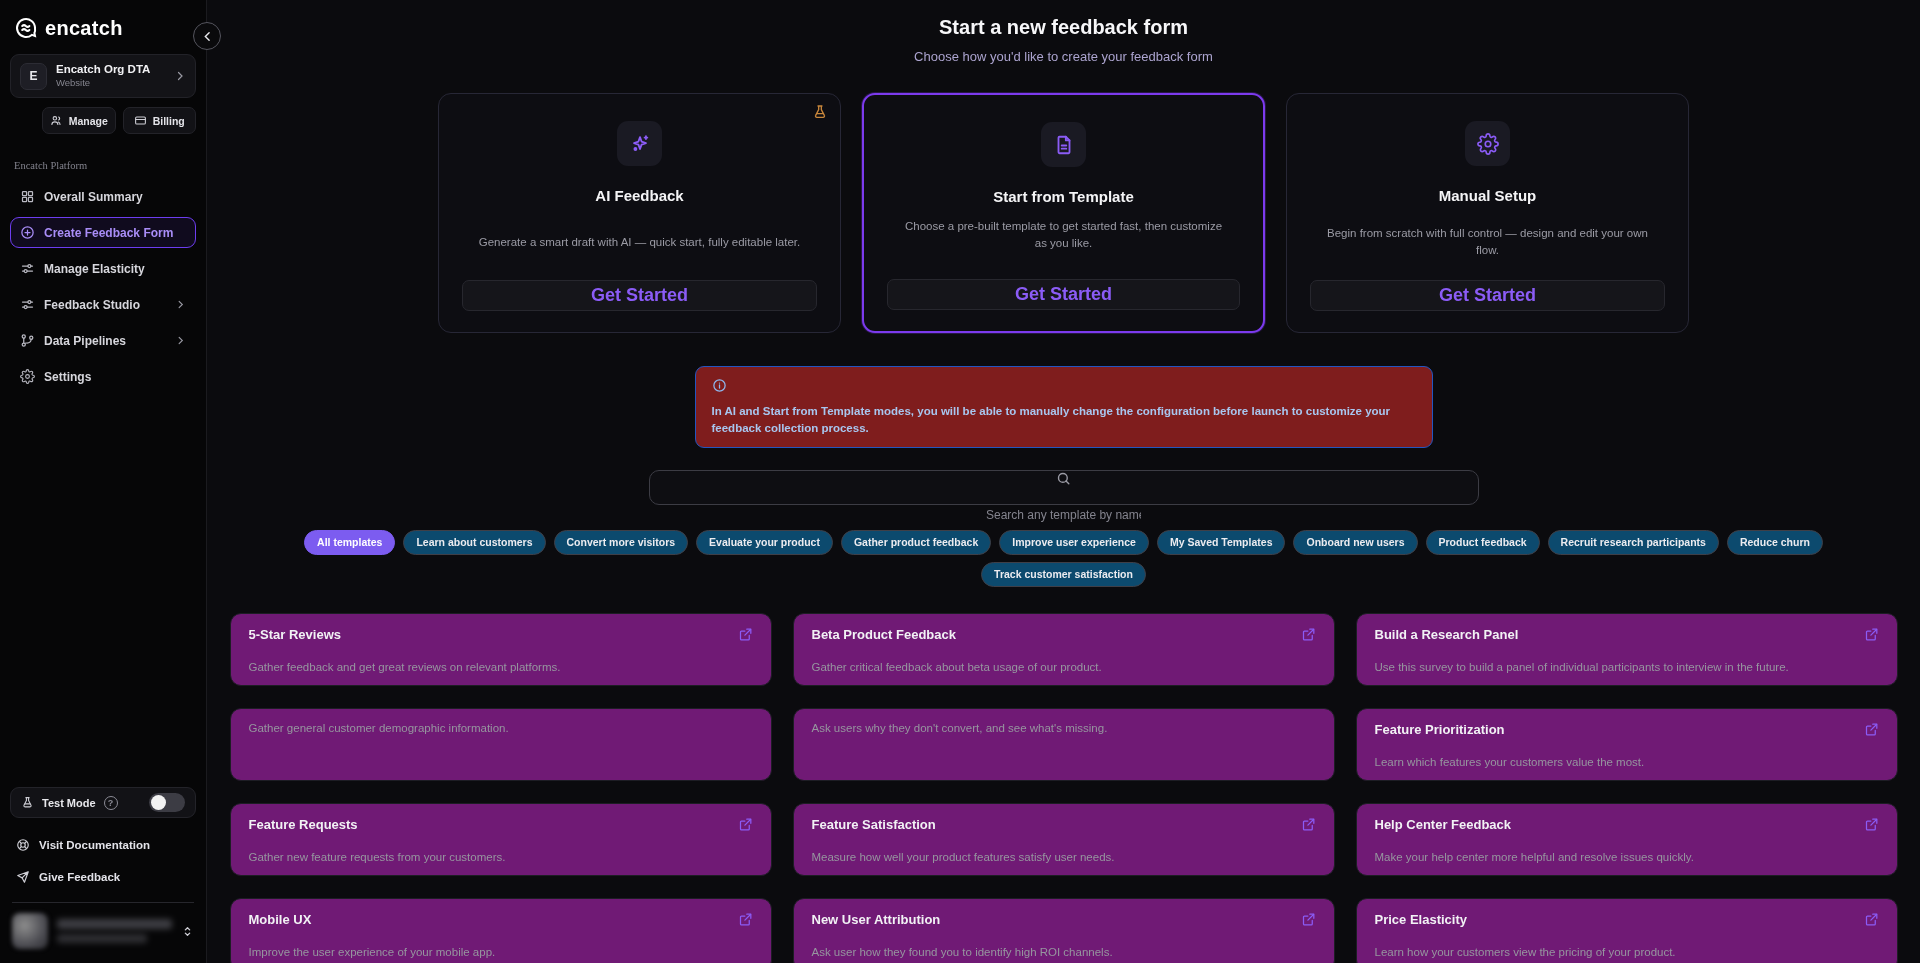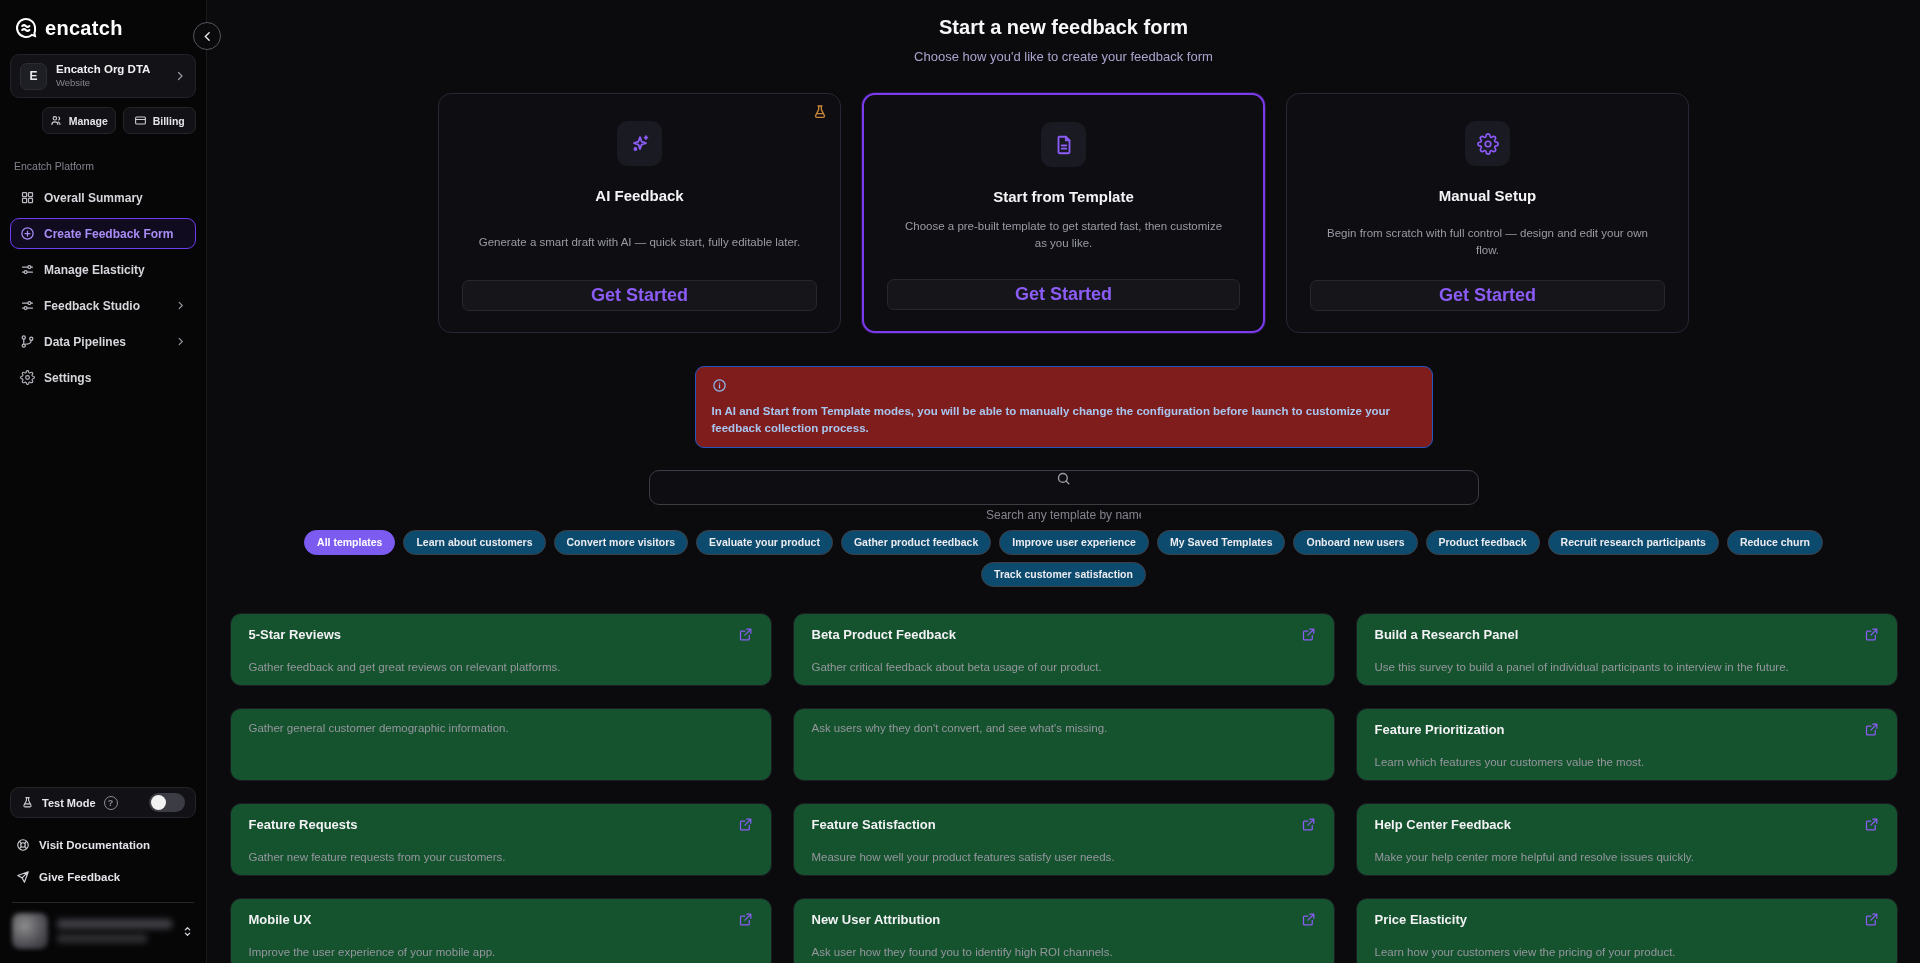--- a/index.html
+++ b/index.html
@@ -24,21 +24,21 @@
   .org-type { font-size:9.5px; color:#85858f; margin-top:1px; }
   .org-chevron { color:#9a9aa4; width:12px; height:12px; }
   .icon svg { display:block; width:100%; height:100%; }
 
   .actions-row { display:flex; gap:7px; margin-top:9px;margin-left:32px; }
   .action-btn { flex:1; height:27px; background:#121216; border:1px solid #232329; border-radius:7px;
     display:flex; align-items:center; justify-content:center; gap:6px; cursor:pointer;
     font-size:10.5px; font-weight:700; color:#e4e4e9; }
   .action-btn .icon { width:13px; height:13px; color:#cfcfd6; }
 
-  .section-label { margin:26px 4px 10px; font-size:10.5px; color:#84848e; }
+  .section-label { margin:26px 4px 10px; font-size:10.5px; color:#84848e;font-family:Liberation Serif, serif; }
 
   .nav-list { display:flex; flex-direction:column; gap:5px; }
   .nav-item { display:flex; align-items:center; gap:9px; height:31px; padding:0 9px;
     border:1px solid transparent; border-radius:9px; cursor:pointer; color:#d6d6dc; }
   .nav-item .icon { width:15px; height:15px; color:#b9b9c2; }
   .nav-item .nav-label { flex:1; font-size:12px; font-weight:600; }
   .nav-item .nav-chevron { width:11px; height:11px; color:#9a9aa4; }
   .nav-item.active { border-color:#6d3df0; background:rgba(109,61,240,.10); color:#a98df7; }
   .nav-item.active .icon { color:#a98df7; }
 
@@ -110,21 +110,21 @@
 
   .chips-row { display:flex; justify-content:center; gap:8px; margin-top:25px; }
   .chips-row.second { margin-top:7px; }
   .chip { height:25px; padding:0 12px; border-radius:13px; background:#0c4a6e; border:1px solid #3f3f47;
     display:flex; align-items:center; font-size:10.5px; font-weight:700; color:#ececf0;
     cursor:pointer; white-space:nowrap; }
   .chip.active { background:#7c5cf0; border-color:#7c5cf0; color:#ffffff; }
 
   .template-grid { width:1668px; margin:26px auto 0; display:grid;
     grid-template-columns:repeat(3,1fr); gap:22px 21px; }
-  .tcard { height:73px; background:#14532d; border:1px solid #1d1d24; border-radius:11px;
+  .tcard { height:73px; background:#701a75; border:1px solid #1d1d24; border-radius:11px;
     padding:13px 18px 12px; display:flex; flex-direction:column; justify-content:space-between; cursor:pointer; }
   .tcard-top { display:flex; align-items:flex-start; justify-content:space-between; gap:10px; }
   .tcard-title { font-size:13px; font-weight:800; color:#f2f2f5; }
   .tcard-link { width:15px; height:15px; color:#8b5cf6; cursor:pointer; }
   .tcard-desc { font-size:11.5px; color:#96969f; }
 </style>
 </head>
 <body>
 
 <div class="app">

